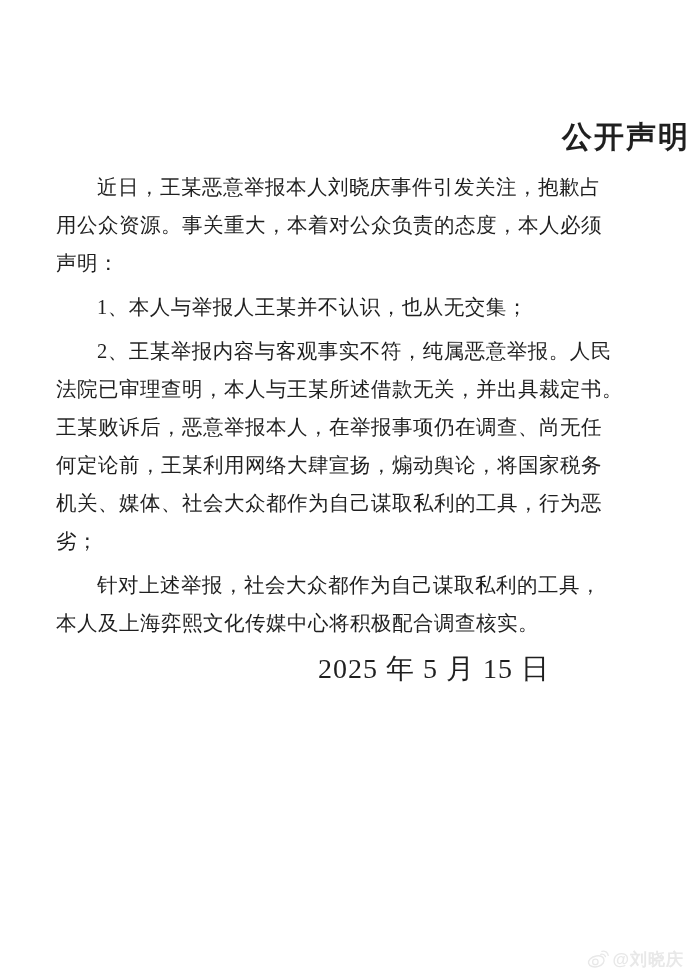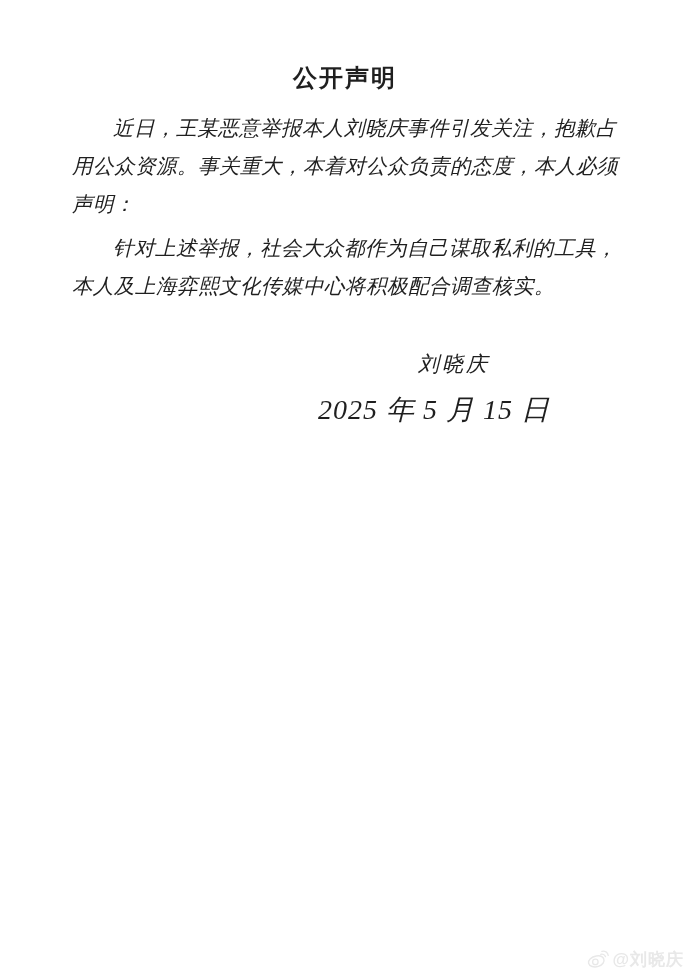--- a/index.html
+++ b/index.html
@@ -11,30 +11,29 @@
     position: relative;
     width: 690px;
     height: 976px;
     background: #ffffff;
     overflow: hidden;
     font-family: "Liberation Serif", "DejaVu Serif", serif;
     color: #1f1f1f;
   }
   .doc-title {
     margin: 0;
-    padding-top: 61px;
-    text-align: center;
-    font-size: 24px;
+    padding-top: 120px;
+    text-align: right;
+    font-size: 30px;
     font-weight: 600;
     letter-spacing: 2px;
     line-height: 34px;
   }
   .content {
-    padding: 14px 88px 0 72px;
-    font-style: italic;
+    padding: 14px 88px 0 56px;
   }
   .para {
     white-space: pre;
     font-size: 20.5px;
     line-height: 38px;
     text-indent: 41px;
     letter-spacing: 0.5px;
     margin: 0 0 6px 0;
   }
   .sig-name {
@@ -75,24 +74,30 @@
 <body>
 
 <div class="page">
 
   <h1 class="doc-title">公开声明</h1>
 
   <div class="content">
     <div class="para">近日，王某恶意举报本人刘晓庆事件引发关注，抱歉占
 用公众资源。事关重大，本着对公众负责的态度，本人必须
 声明：</div>
+    <div class="para">1、本人与举报人王某并不认识，也从无交集；</div>
+    <div class="para">2、王某举报内容与客观事实不符，纯属恶意举报。人民
+法院已审理查明，本人与王某所述借款无关，并出具裁定书。
+王某败诉后，恶意举报本人，在举报事项仍在调查、尚无任
+何定论前，王某利用网络大肆宣扬，煽动舆论，将国家税务
+机关、媒体、社会大众都作为自己谋取私利的工具，行为恶
+劣；</div>
     <div class="para">针对上述举报，社会大众都作为自己谋取私利的工具，
 本人及上海弈熙文化传媒中心将积极配合调查核实。</div>
 
-    <div class="sig-name">刘晓庆</div>
     <div class="sig-date">2025 年 5 月 15 日</div>
   </div>
 
   <div class="watermark">
     <span>
       <svg width="22" height="19" viewBox="0 0 25 21" fill="none">
         <path d="M10.5 6.5 C5 7.5 1 11.2 1.8 14.8 C2.7 18.3 8 19.9 12.8 18.4 C17.6 16.9 20.4 13.1 19 9.8 C18 7.4 14.5 5.8 10.5 6.5 Z" stroke="#e8e8e8" stroke-width="1.6"></path>
         <circle cx="9.5" cy="13.2" r="3.1" stroke="#e8e8e8" stroke-width="1.4"></circle>
         <path d="M15.6 4.6 C17.8 3.8 20.2 5 21 7.3" stroke="#e8e8e8" stroke-width="1.5" stroke-linecap="round"></path>
         <path d="M16.8 1.3 C20.4 0.2 23.6 2.3 24.1 5.8" stroke="#e8e8e8" stroke-width="1.5" stroke-linecap="round"></path>

